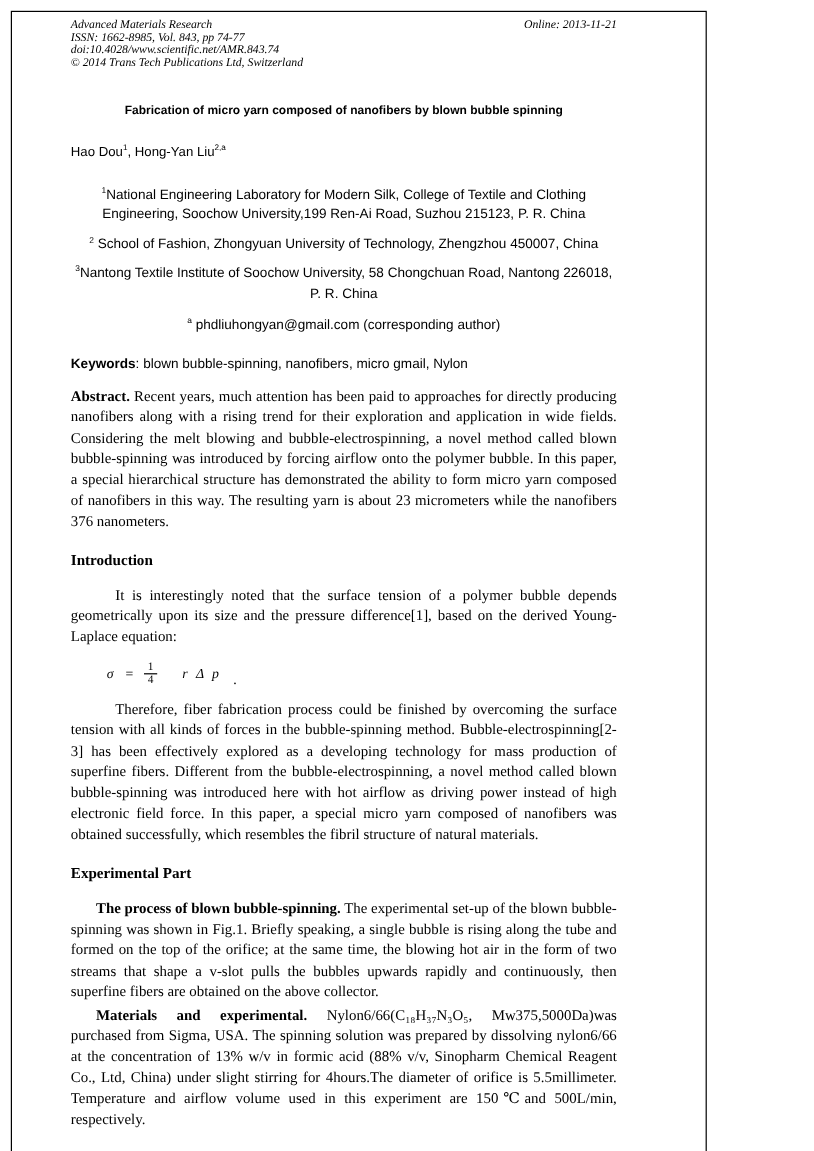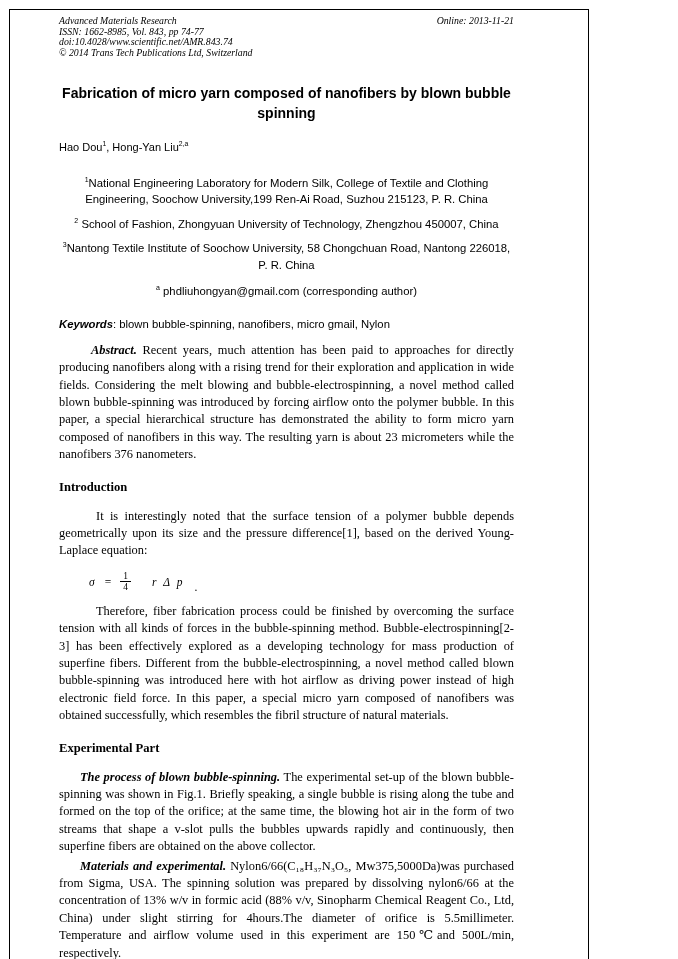--- a/index.html
+++ b/index.html
@@ -17,21 +17,21 @@
     border: 1px solid #000;
     padding: 6px 74px 18px 49px;
   }
   
   .hdr { font-style: italic; font-size: 9.8px; line-height: 10.7px; }
   .hdr-row1 { display: flex; justify-content: space-between; }
   
   .title {
     font-family: "Liberation Sans", "DejaVu Sans", sans-serif;
     font-weight: bold;
-    font-size: 14px;
+    font-size: 10px;
     line-height: 20px;
     text-align: center;
     margin: 24px auto 0 auto;
     max-width: 545px;
   }
   .authors {
     font-family: "Liberation Sans", "DejaVu Sans", sans-serif;
     font-size: 11px;
     text-align: left;
     margin-top: 18px;
@@ -49,21 +49,21 @@
   .email { margin-top: 10px; }
   .keywords {
     font-family: "Liberation Sans", "DejaVu Sans", sans-serif;
     font-size: 11.3px;
     margin-top: 18px;
   }
   .keywords b { font-weight: bold; }
   
   p { margin: 0; font-size: 12.4px; line-height: 17.4px; text-align: justify; }
   .abstract { margin-top: 12px; }
-  .abstract b { font-weight: bold; margin-left: 32px; }
+  .abstract b { font-weight: bold; }
   h2 {
     font-size: 12.6px;
     font-weight: bold;
     margin: 16px 0 13px 0;
     font-family: "Liberation Serif", "DejaVu Serif", serif;
   }
   .indent-lg { text-indent: 37px; }
   .indent-sm { text-indent: 21px; }
   .body + .body { margin-top: 2px; }
   
@@ -80,21 +80,21 @@
     text-align: center;
     font-size: 9.5px;
     line-height: 1.1;
     margin-right: 5px;
     vertical-align: middle;
   }
   .frac .num { display: block; border-bottom: 1px solid #000; padding: 0 3px; }
   .frac .den { display: block; }
   .eq-terms { letter-spacing: 2px; margin-left: 16px; }
   .eq-period { margin-left: 10px; align-self: flex-end; }
-  b { font-weight: bold; font-style: italic; }
+  b { font-weight: bold; }
 </style>
 </head>
 <body>
 
 <div class="frame">
 
   <header class="hdr">
     <div class="hdr-row1">
       <span>Advanced Materials Research</span>
       <span>Online: 2013-11-21</span>

